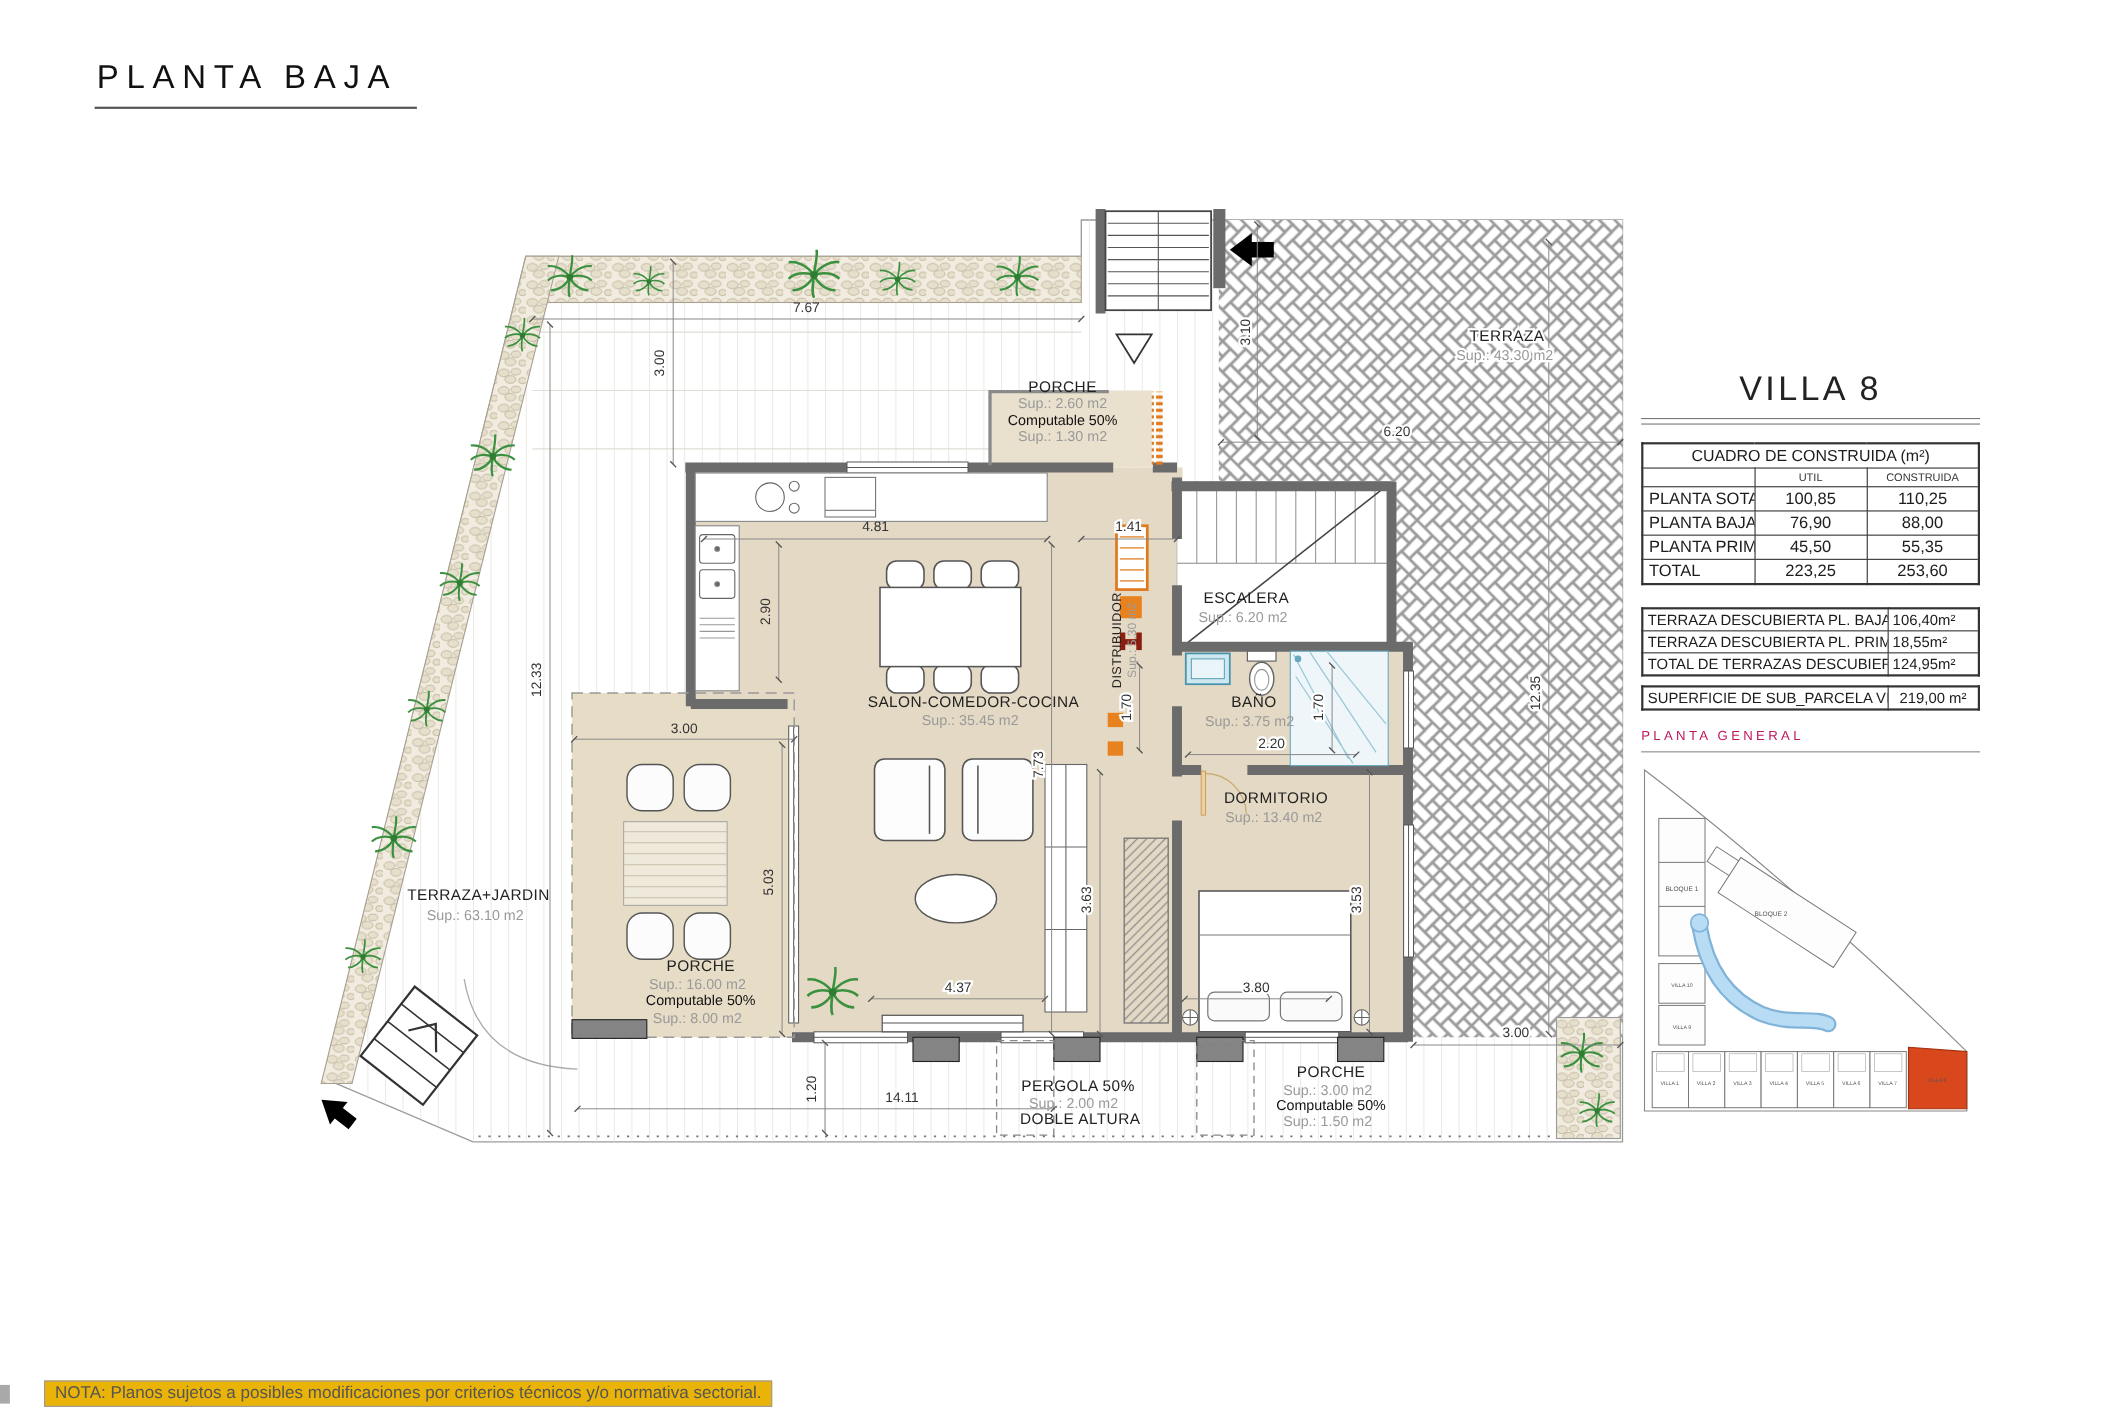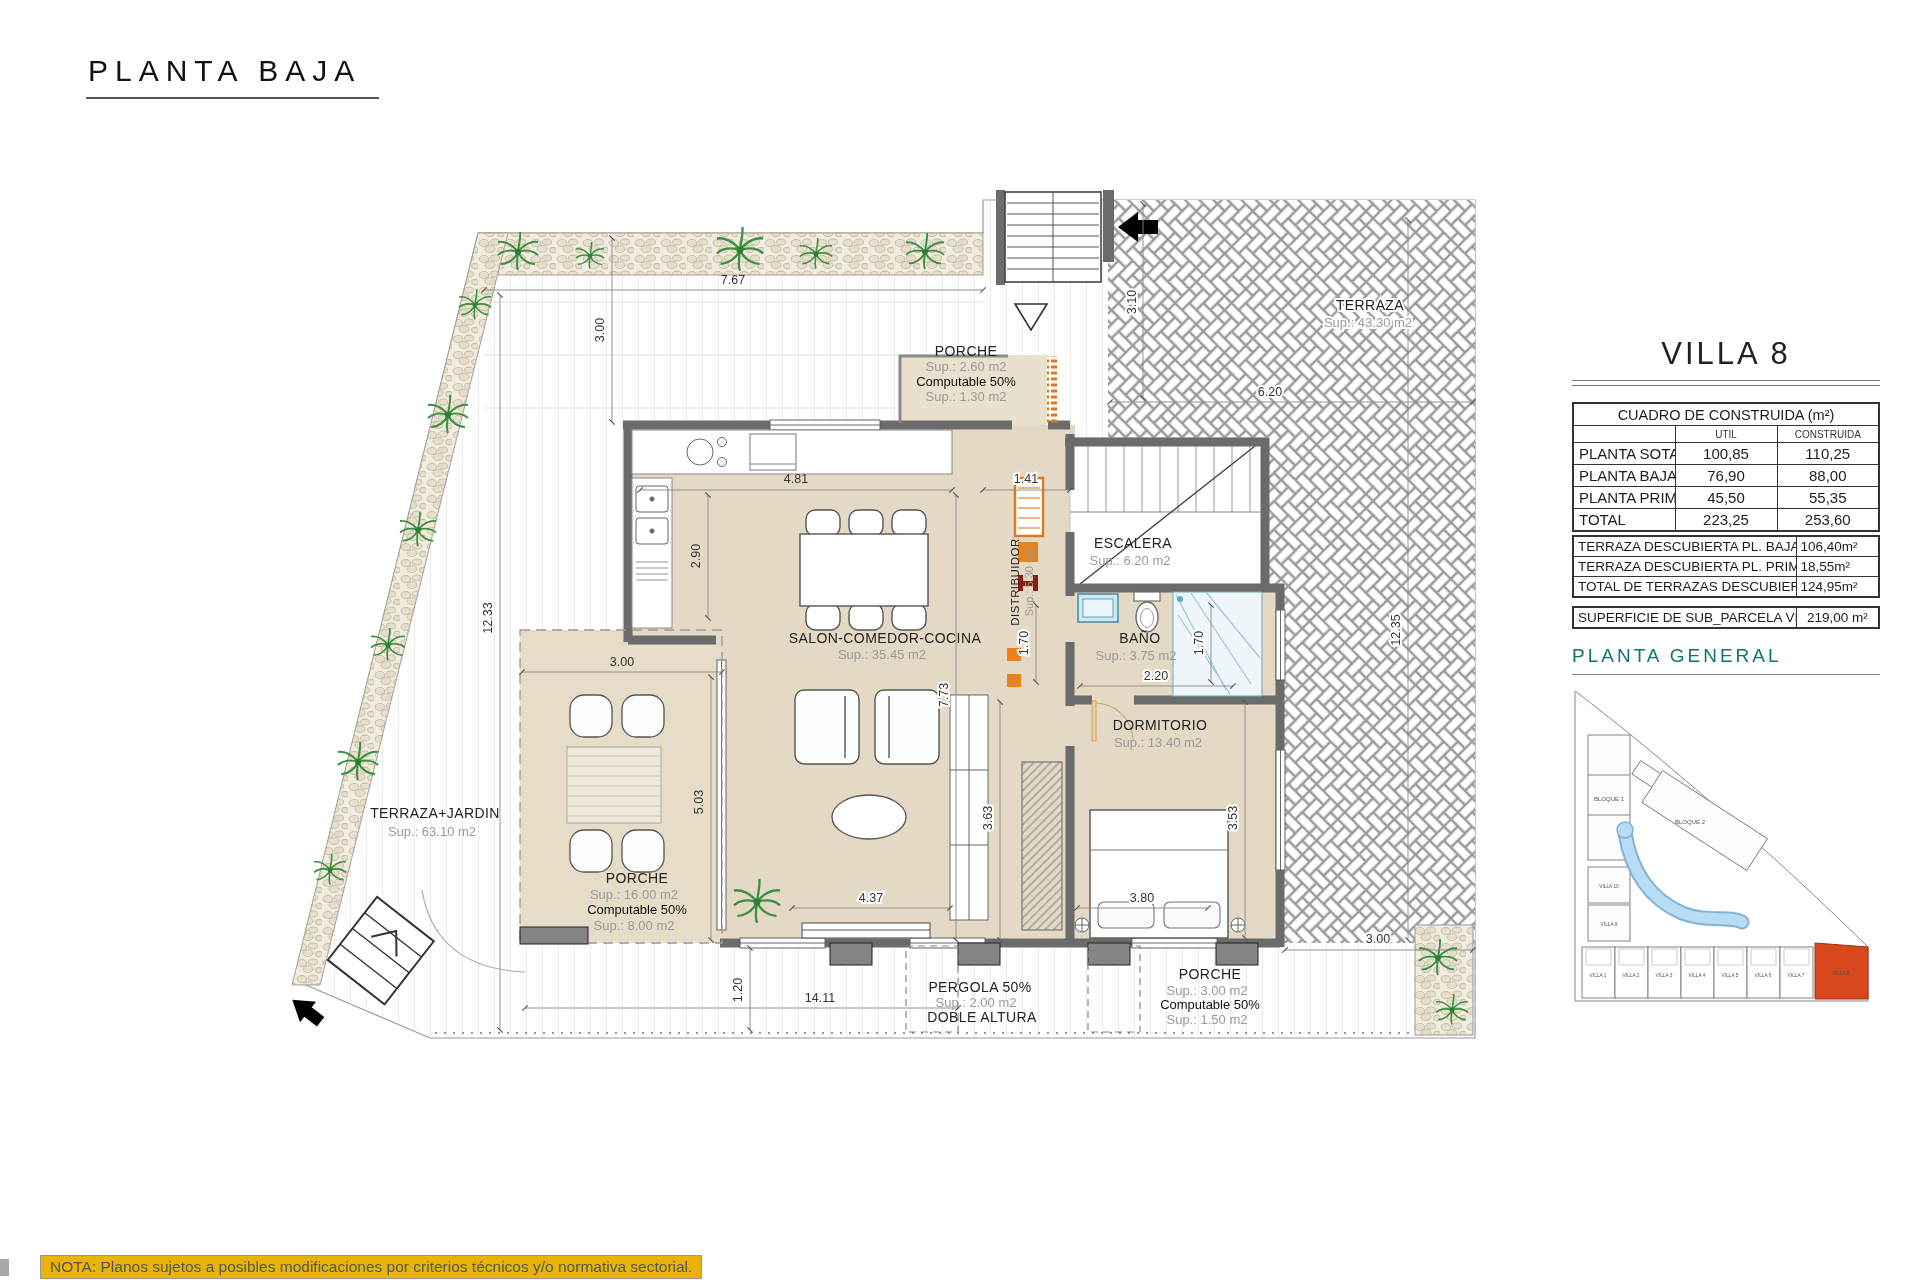--- a/index.html
+++ b/index.html
@@ -1,37 +1,37 @@
 <!DOCTYPE html>
 <html><head>
 <meta charset="utf-8">
 <style>
   html,body{margin:0;padding:0}
   body{width:1920px;height:1280px;position:relative;background:#fff;
        font-family:"Liberation Sans",sans-serif;overflow:hidden;color:#222}
   .page-title{position:absolute;left:86px;top:54px;font-size:30px;letter-spacing:7px;
        color:#111;border-bottom:2px solid #555;padding:0 18px 9px 2px}
   .plan-svg{position:absolute;left:270px;top:190px}
-  .panel{position:absolute;left:1572px;top:336px;width:308px}
+  .panel{position:absolute;left:1492px;top:336px;width:308px}
   .villa-title{text-align:center;font-size:31px;letter-spacing:3px;color:#222;margin-bottom:8px}
   .double-rule{border-top:1px solid #777;border-bottom:1px solid #777;height:4px;margin-bottom:16px}
   table{border-collapse:collapse;width:100%;color:#1c1c1c;table-layout:fixed}
   .surf{border:2px solid #333}
   .surf td{border:1.5px solid #333;padding:1px 5px;font-size:15px;height:19px;overflow:hidden;white-space:nowrap}
   .surf td:first-child{width:46%}
   .surf .t-title td{text-align:center;font-size:14.5px}
   .surf .t-head td{font-size:10px;text-align:center;height:14px;color:#333}
   .surf td.num{text-align:center}
-  .terr{margin-top:3px;border:2px solid #333}
+  .terr{margin-top:20px;border:2px solid #333}
   .terr td{border:1.5px solid #333;font-size:13.5px;padding:1px 4px;height:17px;white-space:nowrap;overflow:hidden}
   .terr td.val{width:24%}
   .parcel{margin-top:8px;border:2px solid #333}
   .parcel td{border:1.5px solid #333;font-size:13.5px;padding:2px 4px;white-space:nowrap;overflow:hidden}
   .parcel td.val{text-align:center;width:24%}
-  .pg-title{margin-top:16px;font-size:19px;letter-spacing:3px;color:#0f766e;padding-bottom:7px;border-bottom:1px solid #888}
+  .pg-title{margin-top:16px;font-size:12px;letter-spacing:3px;color:#be185d;padding-bottom:7px;border-bottom:1px solid #888}
   .siteplan{margin-top:10px;display:block}
   .note{position:absolute;left:40px;top:1255px;border:1px solid #999;color:#555;
         font-size:15.5px;padding:2px 9px;background:#eab308}
   .edge-mark{position:absolute;left:0;top:1259px;width:9px;height:17px;background:#a9a9a9}
   
   text{font-family:"Liberation Sans",sans-serif}
   .rn{font-size:14px;fill:#222;text-anchor:middle;letter-spacing:.4px}
   .rs{font-size:13px;fill:#9a9a9a;text-anchor:middle}
   .rc{font-size:13px;fill:#111;text-anchor:middle}
   .dm{font-size:12.5px;fill:#333;text-anchor:middle}

